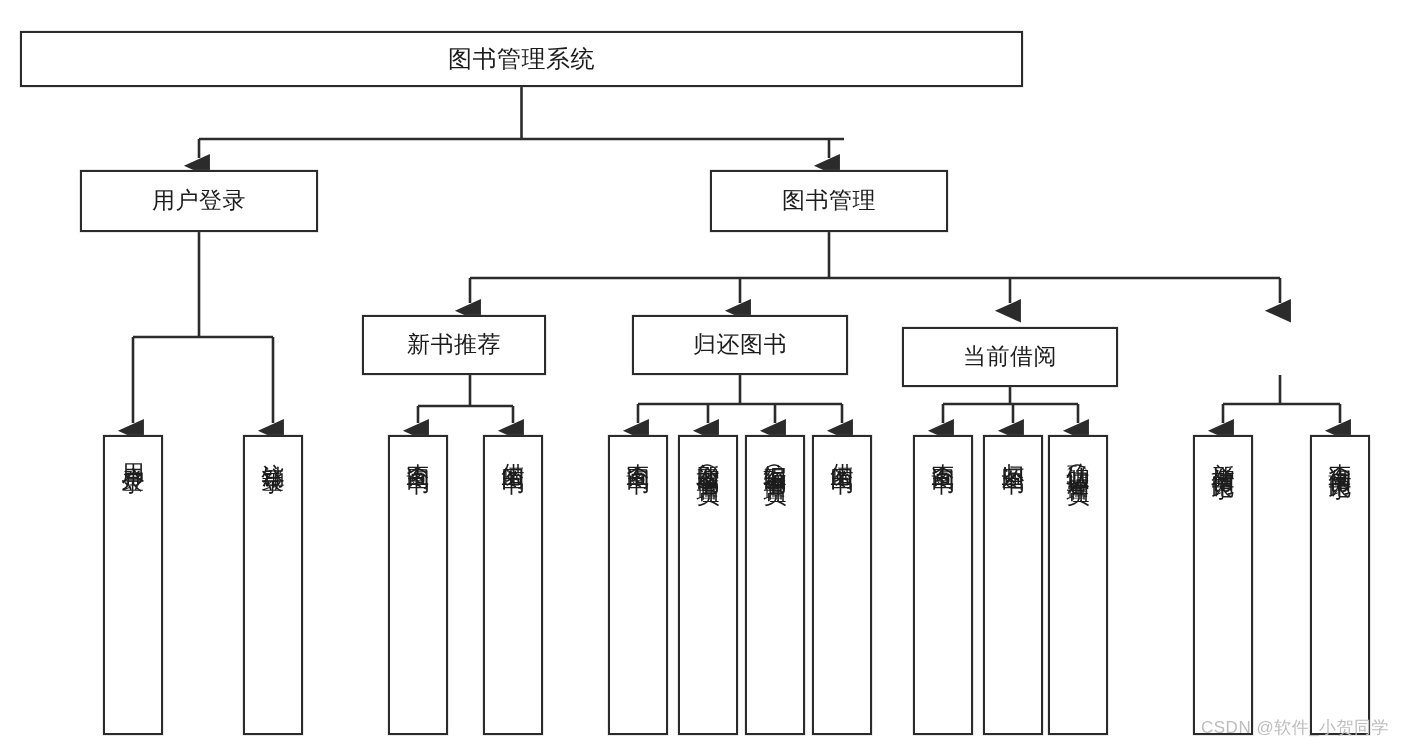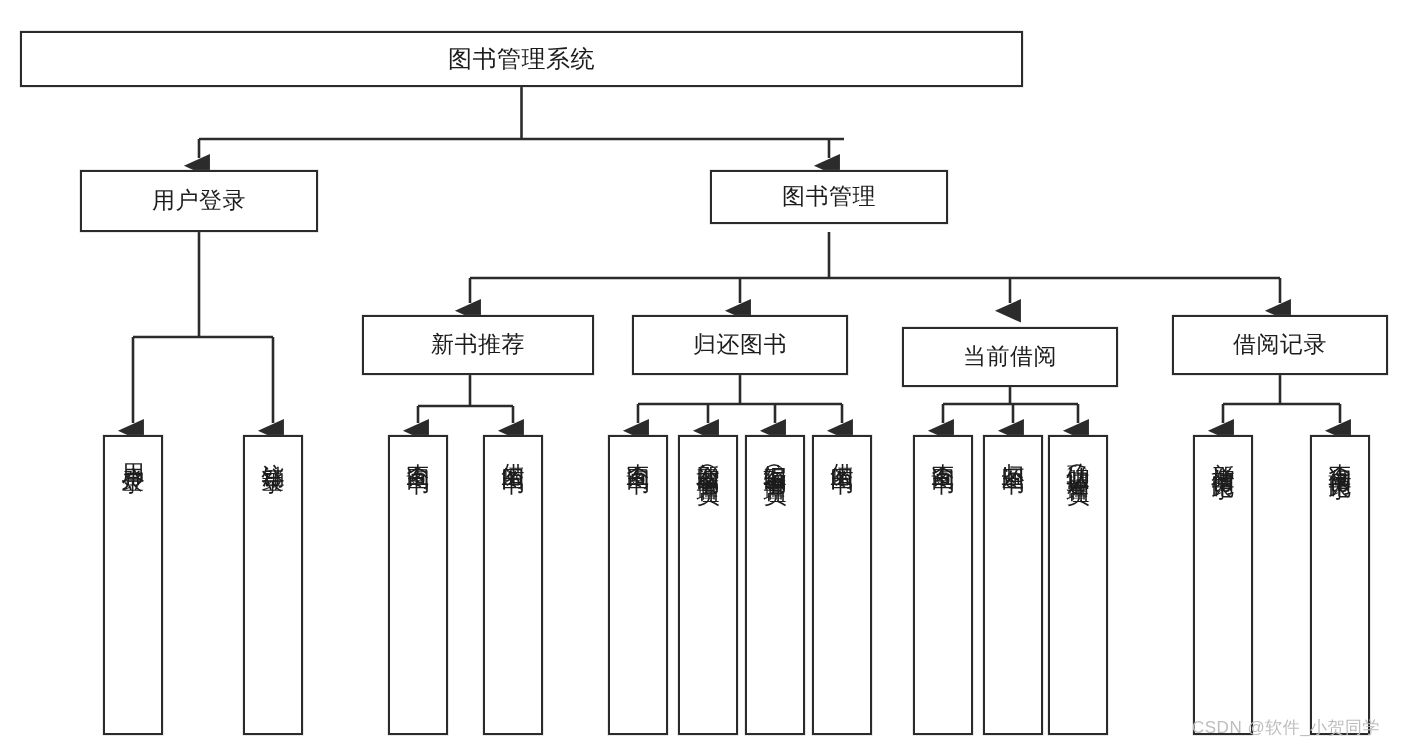--- a/index.html
+++ b/index.html
@@ -61,20 +61,21 @@
     display: block;
     margin: 0 auto;
   }
   .watermark {
     position: absolute;
     font-size: 17px;
     color: #bdbdbd;
     letter-spacing: 0.5px;
     white-space: nowrap;
     user-select: none;
+    padding-left: 9px;
   }
 </style>
 </head>
 <body>
 
 <div id="canvas">
 
   <svg class="edges" viewBox="0 0 1405 747">
     <defs>
       <marker id="arrow" markerWidth="11" markerHeight="11" refX="1.5" refY="4.2" orient="auto" markerUnits="strokeWidth">
@@ -125,35 +126,32 @@
     </g>
   </svg>
 
   <div class="node root horiz" style="left:20px; top:12px; width:1003px; height:56px;margin-top:19px;">
     <span class="label">图书管理系统</span>
   </div>
 
   <div class="node horiz" style="left:80px; top:170px; width:238px; height:62px;">
     <span class="label">用户登录</span>
   </div>
-  <div class="node horiz" style="left:710px; top:170px; width:238px; height:54px;">
+  <div class="node horiz" style="left:710px; top:170px; width:238px; height:62px;">
     <span class="label">图书管理</span>
   </div>
 
-  <div class="node horiz" style="left:362px; top:315px; width:232px; height:60px;">
+  <div class="node horiz" style="left:362px; top:315px; width:184px; height:60px;">
     <span class="label">新书推荐</span>
   </div>
   <div class="node horiz" style="left:632px; top:315px; width:216px; height:60px;">
     <span class="label">归还图书</span>
   </div>
   <div class="node horiz" style="left:902px; top:315px; width:216px; height:60px;margin-top:12px;">
     <span class="label">当前借阅</span>
-  </div>
-  <div class="node horiz" style="left:1172px; top:315px; width:216px; height:60px;">
-    <span class="label">借阅记录</span>
   </div>
 
   <div class="node vert" style="left:103px; top:435px; width:60px; height:300px;">
     <span class="label">用户登录</span>
   </div>
   <div class="node vert" style="left:243px; top:435px; width:60px; height:300px;">
     <span class="label">注销登录</span>
   </div>
 
   <div class="node vert" style="left:388px; top:435px; width:60px; height:300px;">

